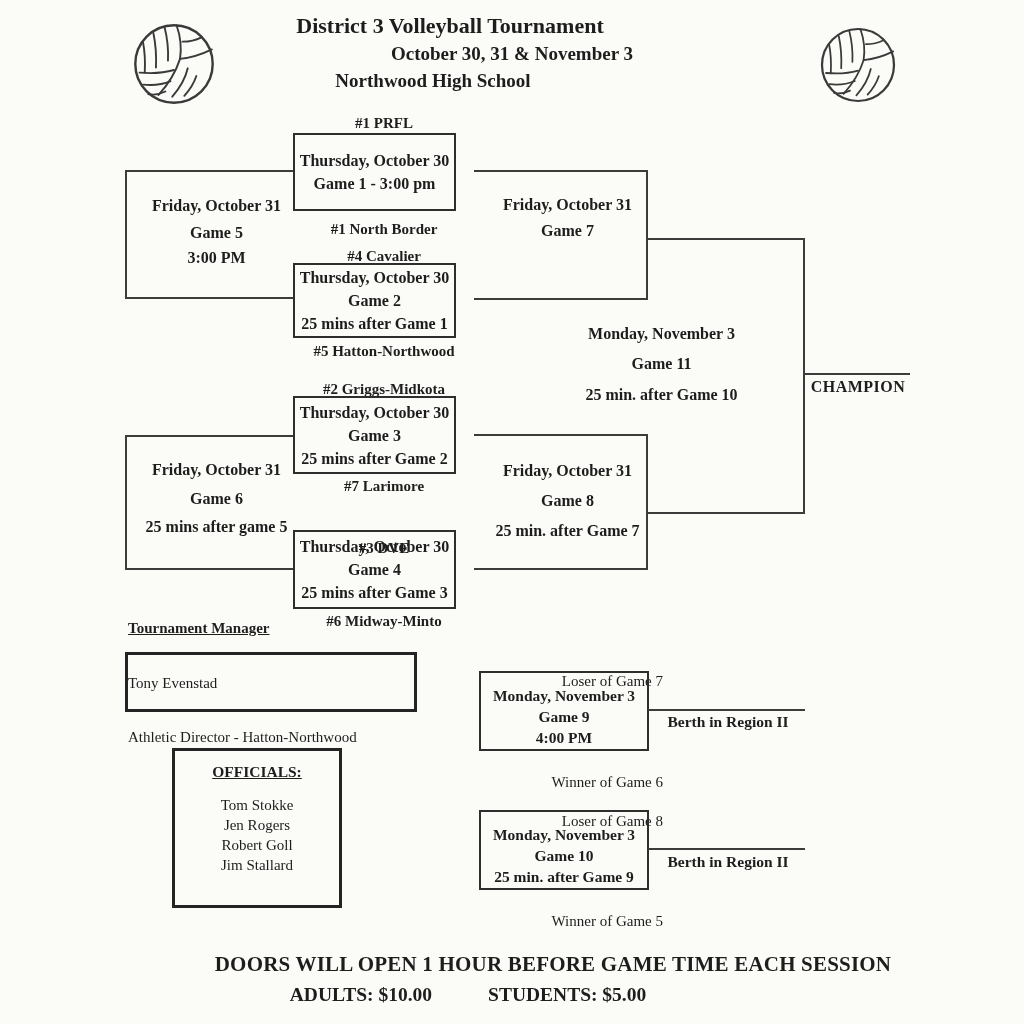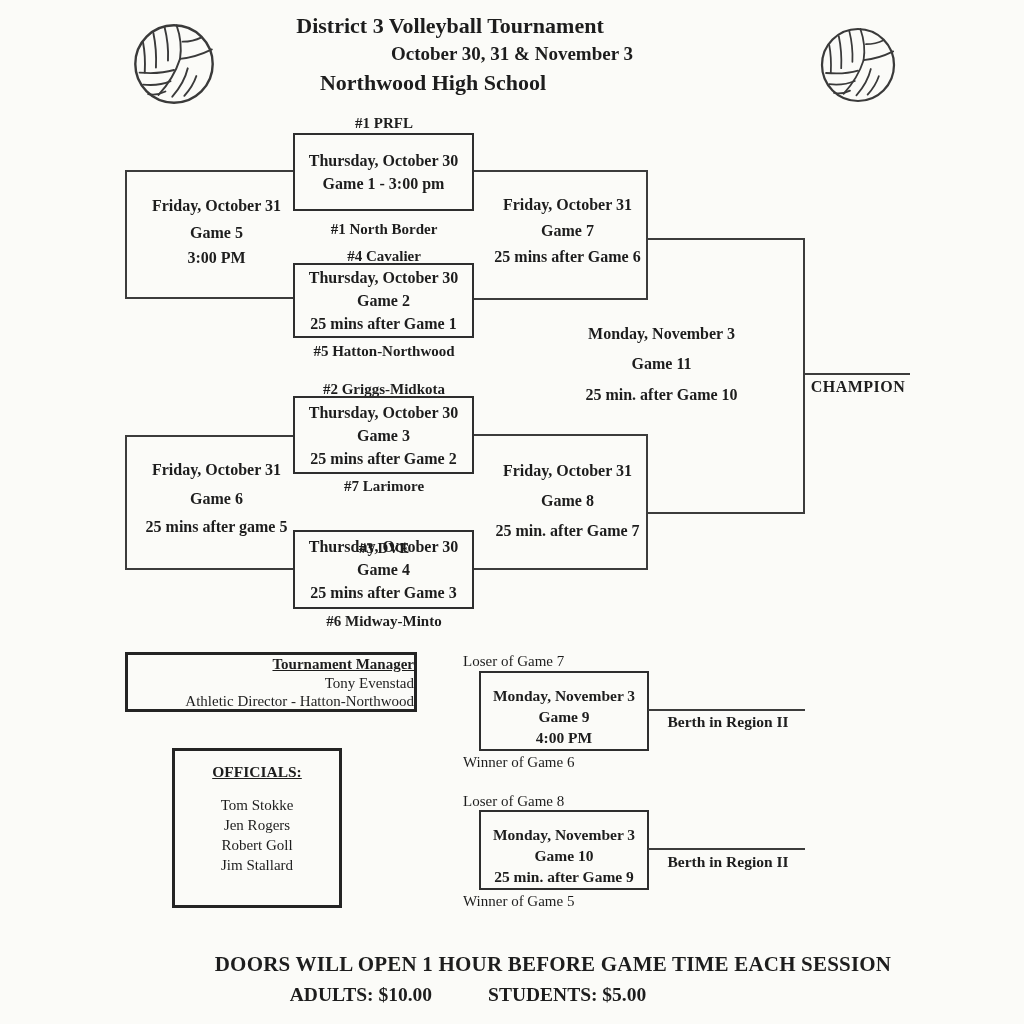--- a/index.html
+++ b/index.html
@@ -11,57 +11,57 @@
     position:relative;width:1024px;height:1024px;
     background:#fbfbf8;color:#1d1d1d;overflow:hidden;margin:0 auto;
   }
   .abs{position:absolute;}
   .ctr{text-align:center;}
   .hline{position:absolute;height:2px;background:#3c3c3c;}
   .vline{position:absolute;width:2px;background:#3c3c3c;}
 
   .title1{left:0;top:13px;width:900px;font-size:22px;font-weight:bold;}
   .title2{left:0;top:43px;width:1024px;font-size:19px;font-weight:bold;}
-  .title3{left:0;top:70px;width:866px;font-size:22px;font-weight:bold;}
+  .title3{left:0;top:70px;width:866px;font-size:19px;font-weight:bold;}
 
   .vb{position:absolute;}
   .vb svg{display:block;width:100%;height:100%;}
 
   .seed{position:absolute;left:289px;width:190px;text-align:center;
         font-weight:bold;font-size:15px;white-space:nowrap;}
 
   .gamebox{
-    position:absolute;left:293px;width:181px;box-sizing:border-box;
+    position:absolute;left:293px;width:163px;box-sizing:border-box;
     border:2px solid #2e2e2e;display:flex;flex-direction:column;
     justify-content:center;align-items:center;
     font-weight:bold;font-size:16px;text-align:center;background:transparent;
   }
   .gamebox .ln{line-height:23px;white-space:nowrap;}
 
   .brtext{position:absolute;font-weight:bold;font-size:16px;text-align:center;}
   .brtext .ln{white-space:nowrap;padding-left:13px;}
 
-  .conslabel{position:absolute;left:463px;width:200px;text-align:left;
-             font-size:15px;white-space:nowrap;}
+  .conslabel{position:absolute;left:463px;width:200px;text-align:right;
+             font-size:15px;white-space:nowrap;margin-top:20px;}
   .consbox{
     position:absolute;left:479px;width:170px;height:80px;box-sizing:border-box;
     border:2px solid #2e2e2e;display:flex;flex-direction:column;justify-content:center;
     align-items:center;padding-top:10px;font-weight:bold;font-size:15.5px;text-align:center;
   }
   .consbox .ln{line-height:21px;white-space:nowrap;}
   .berth{position:absolute;left:648px;width:160px;text-align:center;
          font-weight:bold;font-size:15.5px;white-space:nowrap;}
 
   .champion{position:absolute;left:802px;top:378px;width:112px;text-align:center;
             font-weight:bold;font-size:16px;letter-spacing:.5px;}
 
   .mgrbox{
     position:absolute;left:125px;top:652px;width:292px;height:60px;box-sizing:border-box;
     border:3px solid #242424;display:flex;flex-direction:column;justify-content:center;
-    align-items:flex-end;text-align:center;font-size:15px;
+    align-items:flex-start;text-align:center;font-size:15px;gap:36px;
   }
   .mgrbox .hd{font-weight:bold;text-decoration:underline;line-height:19px;}
   .mgrbox .ln{line-height:18px;}
 
   .offbox{
     position:absolute;left:172px;top:748px;width:170px;height:160px;box-sizing:border-box;
     border:3px solid #242424;text-align:center;font-size:15px;
   }
   .offbox .hd{margin-top:12px;font-weight:bold;font-size:15.5px;text-decoration:underline;}
   .offbox .names{margin-top:14px;line-height:20px;}
@@ -165,21 +165,20 @@
     <div class="ln" style="line-height:28px;">25 mins after game 5</div>
   </div>
 
   <div class="hline" style="left:474px;top:170px;width:174px;"></div>
   <div class="vline" style="left:646px;top:170px;height:130px;"></div>
   <div class="hline" style="left:474px;top:298px;width:174px;"></div>
   <div class="hline" style="left:648px;top:238px;width:157px;"></div>
   <div class="brtext" style="left:476px;top:192px;width:170px;">
     <div class="ln" style="line-height:26px;">Friday, October 31</div>
     <div class="ln" style="line-height:26px;">Game 7</div>
-    <div class="ln" style="line-height:26px;">25 mins after Game 6</div>
   </div>
 
   <div class="hline" style="left:474px;top:434px;width:174px;"></div>
   <div class="vline" style="left:646px;top:434px;height:136px;"></div>
   <div class="hline" style="left:474px;top:568px;width:174px;"></div>
   <div class="hline" style="left:648px;top:512px;width:157px;"></div>
   <div class="brtext" style="left:476px;top:456px;width:170px;">
     <div class="ln" style="line-height:30px;">Friday, October 31</div>
     <div class="ln" style="line-height:30px;">Game 8</div>
     <div class="ln" style="line-height:30px;">25 min. after Game 7</div>

